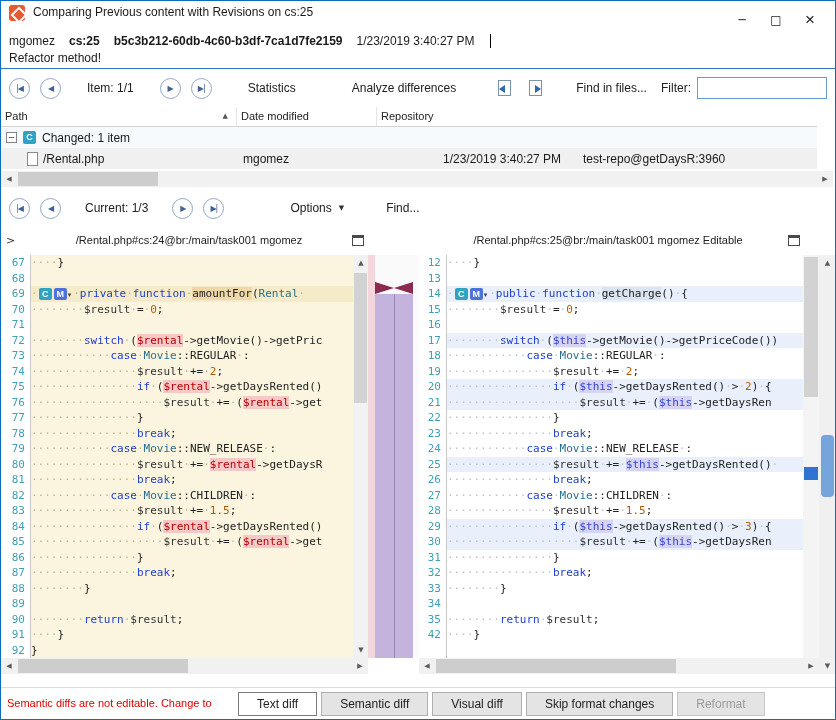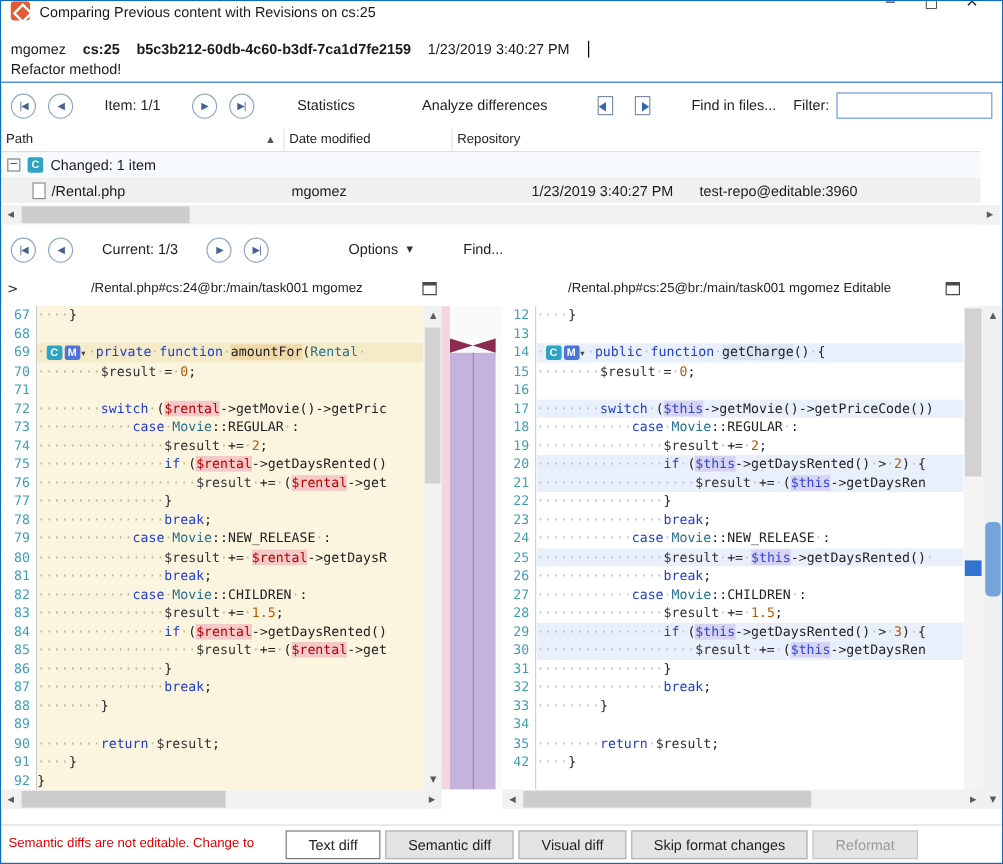--- a/index.html
+++ b/index.html
@@ -1,21 +1,21 @@
 <!DOCTYPE html>
 <html><head>
 <meta charset="utf-8">
 <style>
   * { margin:0; padding:0; box-sizing:border-box; }
   body { font-family:"Liberation Sans", sans-serif; background:#fff; }
   .glyph { font-family:"DejaVu Sans", sans-serif; }
   .window { position:relative; width:836px; height:720px; border:1px solid #0f6cbd; background:#fff; overflow:hidden; font-size:12px; color:#1a1a1a; }
 
   
-  .titlebar { position:absolute; top:0; left:0; right:0; height:30px; display:flex; align-items:flex-end; padding:16px 8px; background:#fff; }
+  .titlebar { position:absolute; top:0; left:0; right:0; height:30px; display:flex; align-items:flex-start; padding:4px 8px; background:#fff; }
   .app-icon { width:16px; height:16px; background:#e85832; border-radius:3px; position:relative; margin-right:8px; flex:none; }
   .app-icon::after { content:""; position:absolute; left:4px; top:4px; width:8px; height:8px; border:2px solid #fff; transform:rotate(45deg); }
   .tb-title { flex:1; font-size:12px; }
   .win-controls { display:flex; }
   .wc { width:34px; height:30px; display:flex; align-items:center; justify-content:center; font-size:12px; color:#222; cursor:default; }
   .wc.close { font-size:17px; }
 
   
   .meta-row { position:absolute; top:30px; left:0; right:0; height:20px; display:flex; align-items:center; gap:14px; padding:0 8px; }
   .meta-row .b { font-weight:bold; }
@@ -175,21 +175,21 @@
       <span class="c-badge">C</span>
       <span>Changed: 1 item</span>
     </div>
     <div class="tree-row file">
       <span class="file-cell">
         <span class="file-icon"></span>
         <span>/Rental.php</span>
       </span>
       <span class="fc fc2">mgomez</span>
       <span class="fc fc3">1/23/2019 3:40:27 PM</span>
-      <span class="fc fc4">test-repo@editable:3960</span>
+      <span class="fc fc4">test-repo@getDaysR:3960</span>
     </div>
   </div>
 
   <div class="hscroll main-hscroll">
     <span class="sb-arrow left glyph">◀</span>
     <span class="sb-thumb-h" style="left:17px;width:140px;"></span>
     <span class="sb-arrow right glyph">▶</span>
   </div>
 
   <div class="toolbar2">

